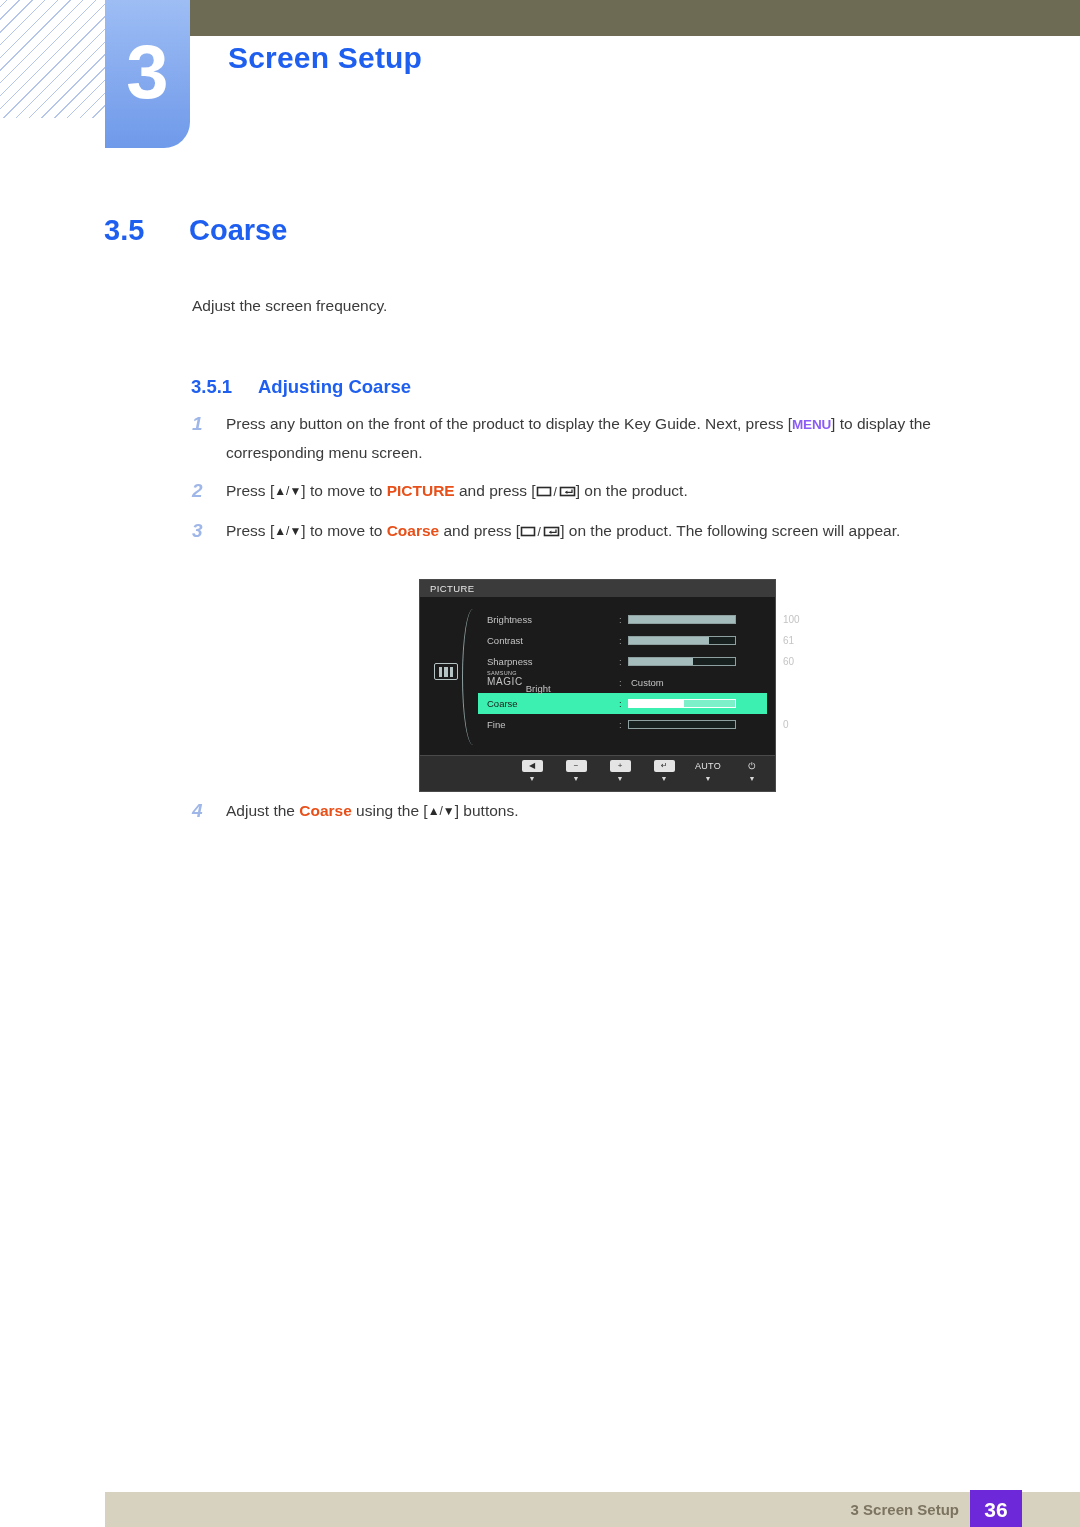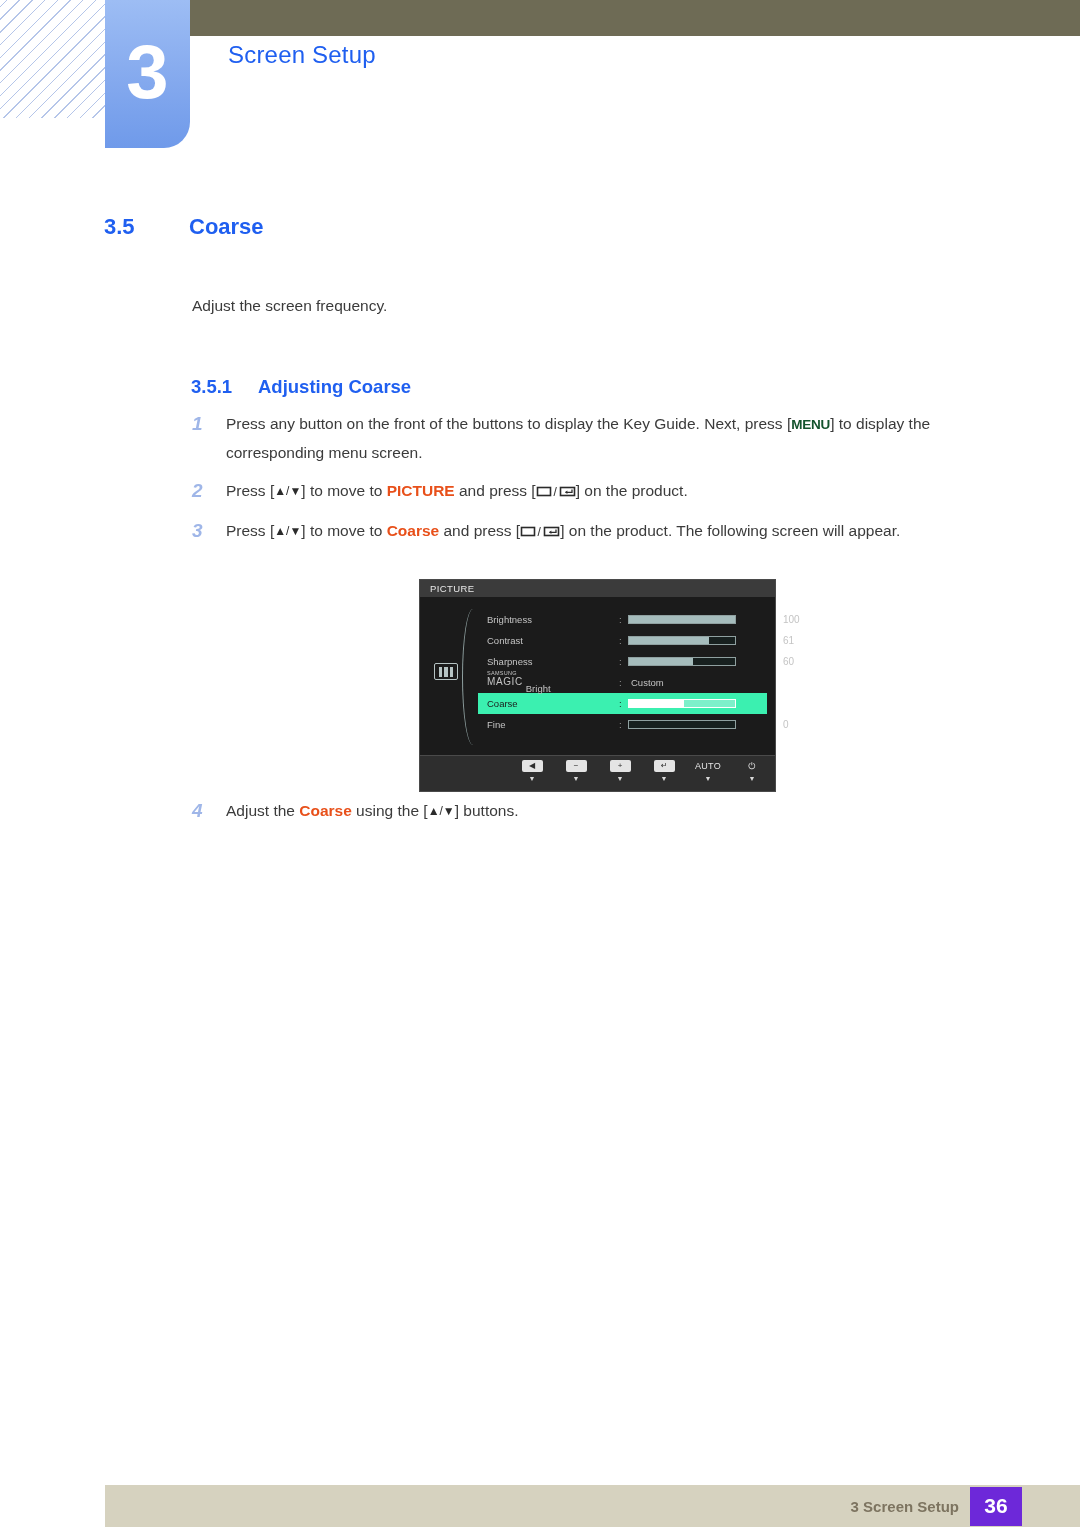--- a/index.html
+++ b/index.html
@@ -46,34 +46,34 @@
   .chaptertab .num {
     font-size: 76px;
     font-weight: bold;
     color: #ffffff;
     line-height: 1;
     margin-top: -4px;
   }
   .chaptertitle {
     position: absolute;
     left: 228px; top: 41px;
-    font-size: 24px;
-    font-weight: normal;
+    font-size: 30px;
+    font-weight: bold;
     color: #1f5ff0;
     letter-spacing: 0.2px;
   }
 
   
   .sec-h1 {
     position: absolute;
     left: 104px; top: 214px;
     display: flex;
     align-items: center;
     color: #1f5ff0;
-    font-size: 22px;
+    font-size: 29px;
     font-weight: bold;
   }
   .sec-h1 .num { width: 85px; display: inline-block; }
   .sec-intro {
     position: absolute;
     left: 192px; top: 297px;
     font-size: 15.5px;
     color: #3b3b3b;
   }
   .sec-h2 {
@@ -106,21 +106,21 @@
     font-weight: bold;
     line-height: 28px;
   }
   .step .body {
     flex: 1;
     font-size: 15.5px;
     color: #3b3b3b;
     line-height: 28px;
   }
   .kw-red { color: #e8501a; font-weight: bold; }
-  .kw-menu { font-weight: bold; font-size: 13.5px; letter-spacing: -0.2px; color:#14532d; }
+  .kw-menu { font-weight: bold; font-size: 13.5px; letter-spacing: -0.2px; color:#8b5cf6; }
 
   .tri { display: inline-block; font-size: 12px; vertical-align: 1px; color:#2b2b2b;}
   .btn-glyph {
     display: inline-block;
     vertical-align: -2px;
   }
 
   
   .osd {
     position: absolute;
@@ -296,21 +296,21 @@
     color: #d8d8d8;
     font-size: 7px;
     margin-top: 3px;
     line-height: 1;
   }
 
   
   .footer {
     position: absolute;
     left: 105px; bottom: 0;
-    width: 975px; height: 42px;
+    width: 975px; height: 35px;
     background: #d6d2bf;
     display: flex;
     align-items: center;
     justify-content: flex-end;
   }
   .footer .ftxt {
     font-size: 15px;
     font-weight: bold;
     color: #7d7460;
     padding-right: 11px;
@@ -345,21 +345,21 @@
 <div class="sec-intro">Adjust the screen frequency.</div>
 <div class="sec-h2">
   <span class="num">3.5.1</span>
   <span>Adjusting Coarse</span>
 </div>
 
 <div class="steps">
 
   <div class="step">
     <div class="idx">1</div>
-    <div class="body"><span>Press any button on the front of the buttons to display the Key Guide. Next, press [</span><span class="kw-menu">MENU</span><span>] to display the corresponding menu screen.</span></div>
+    <div class="body"><span>Press any button on the front of the product to display the Key Guide. Next, press [</span><span class="kw-menu">MENU</span><span>] to display the corresponding menu screen.</span></div>
   </div>
 
   <div class="step">
     <div class="idx">2</div>
     <div class="body"><span>Press [</span><span class="tri">▲/▼</span><span>] to move to </span><span class="kw-red">PICTURE</span><span> and press [</span><span class="btn-glyph"><svg width="40" height="13" viewBox="0 0 40 13" xmlns="http://www.w3.org/2000/svg">
             <rect x="1.5" y="2.5" width="13" height="8" fill="none" stroke="#2b2b2b" stroke-width="1.6"></rect>
             <text x="17.5" y="11" font-size="12" font-family="Liberation Sans, sans-serif" fill="#2b2b2b">/</text>
             <rect x="24.5" y="2.5" width="14" height="8" fill="none" stroke="#2b2b2b" stroke-width="1.6"></rect>
             <path d="M36 4.6 L36 7.3 L29.6 7.3" fill="none" stroke="#2b2b2b" stroke-width="1.3"></path>
             <path d="M31.4 5.6 L28.9 7.3 L31.4 9" fill="#2b2b2b"></path>

